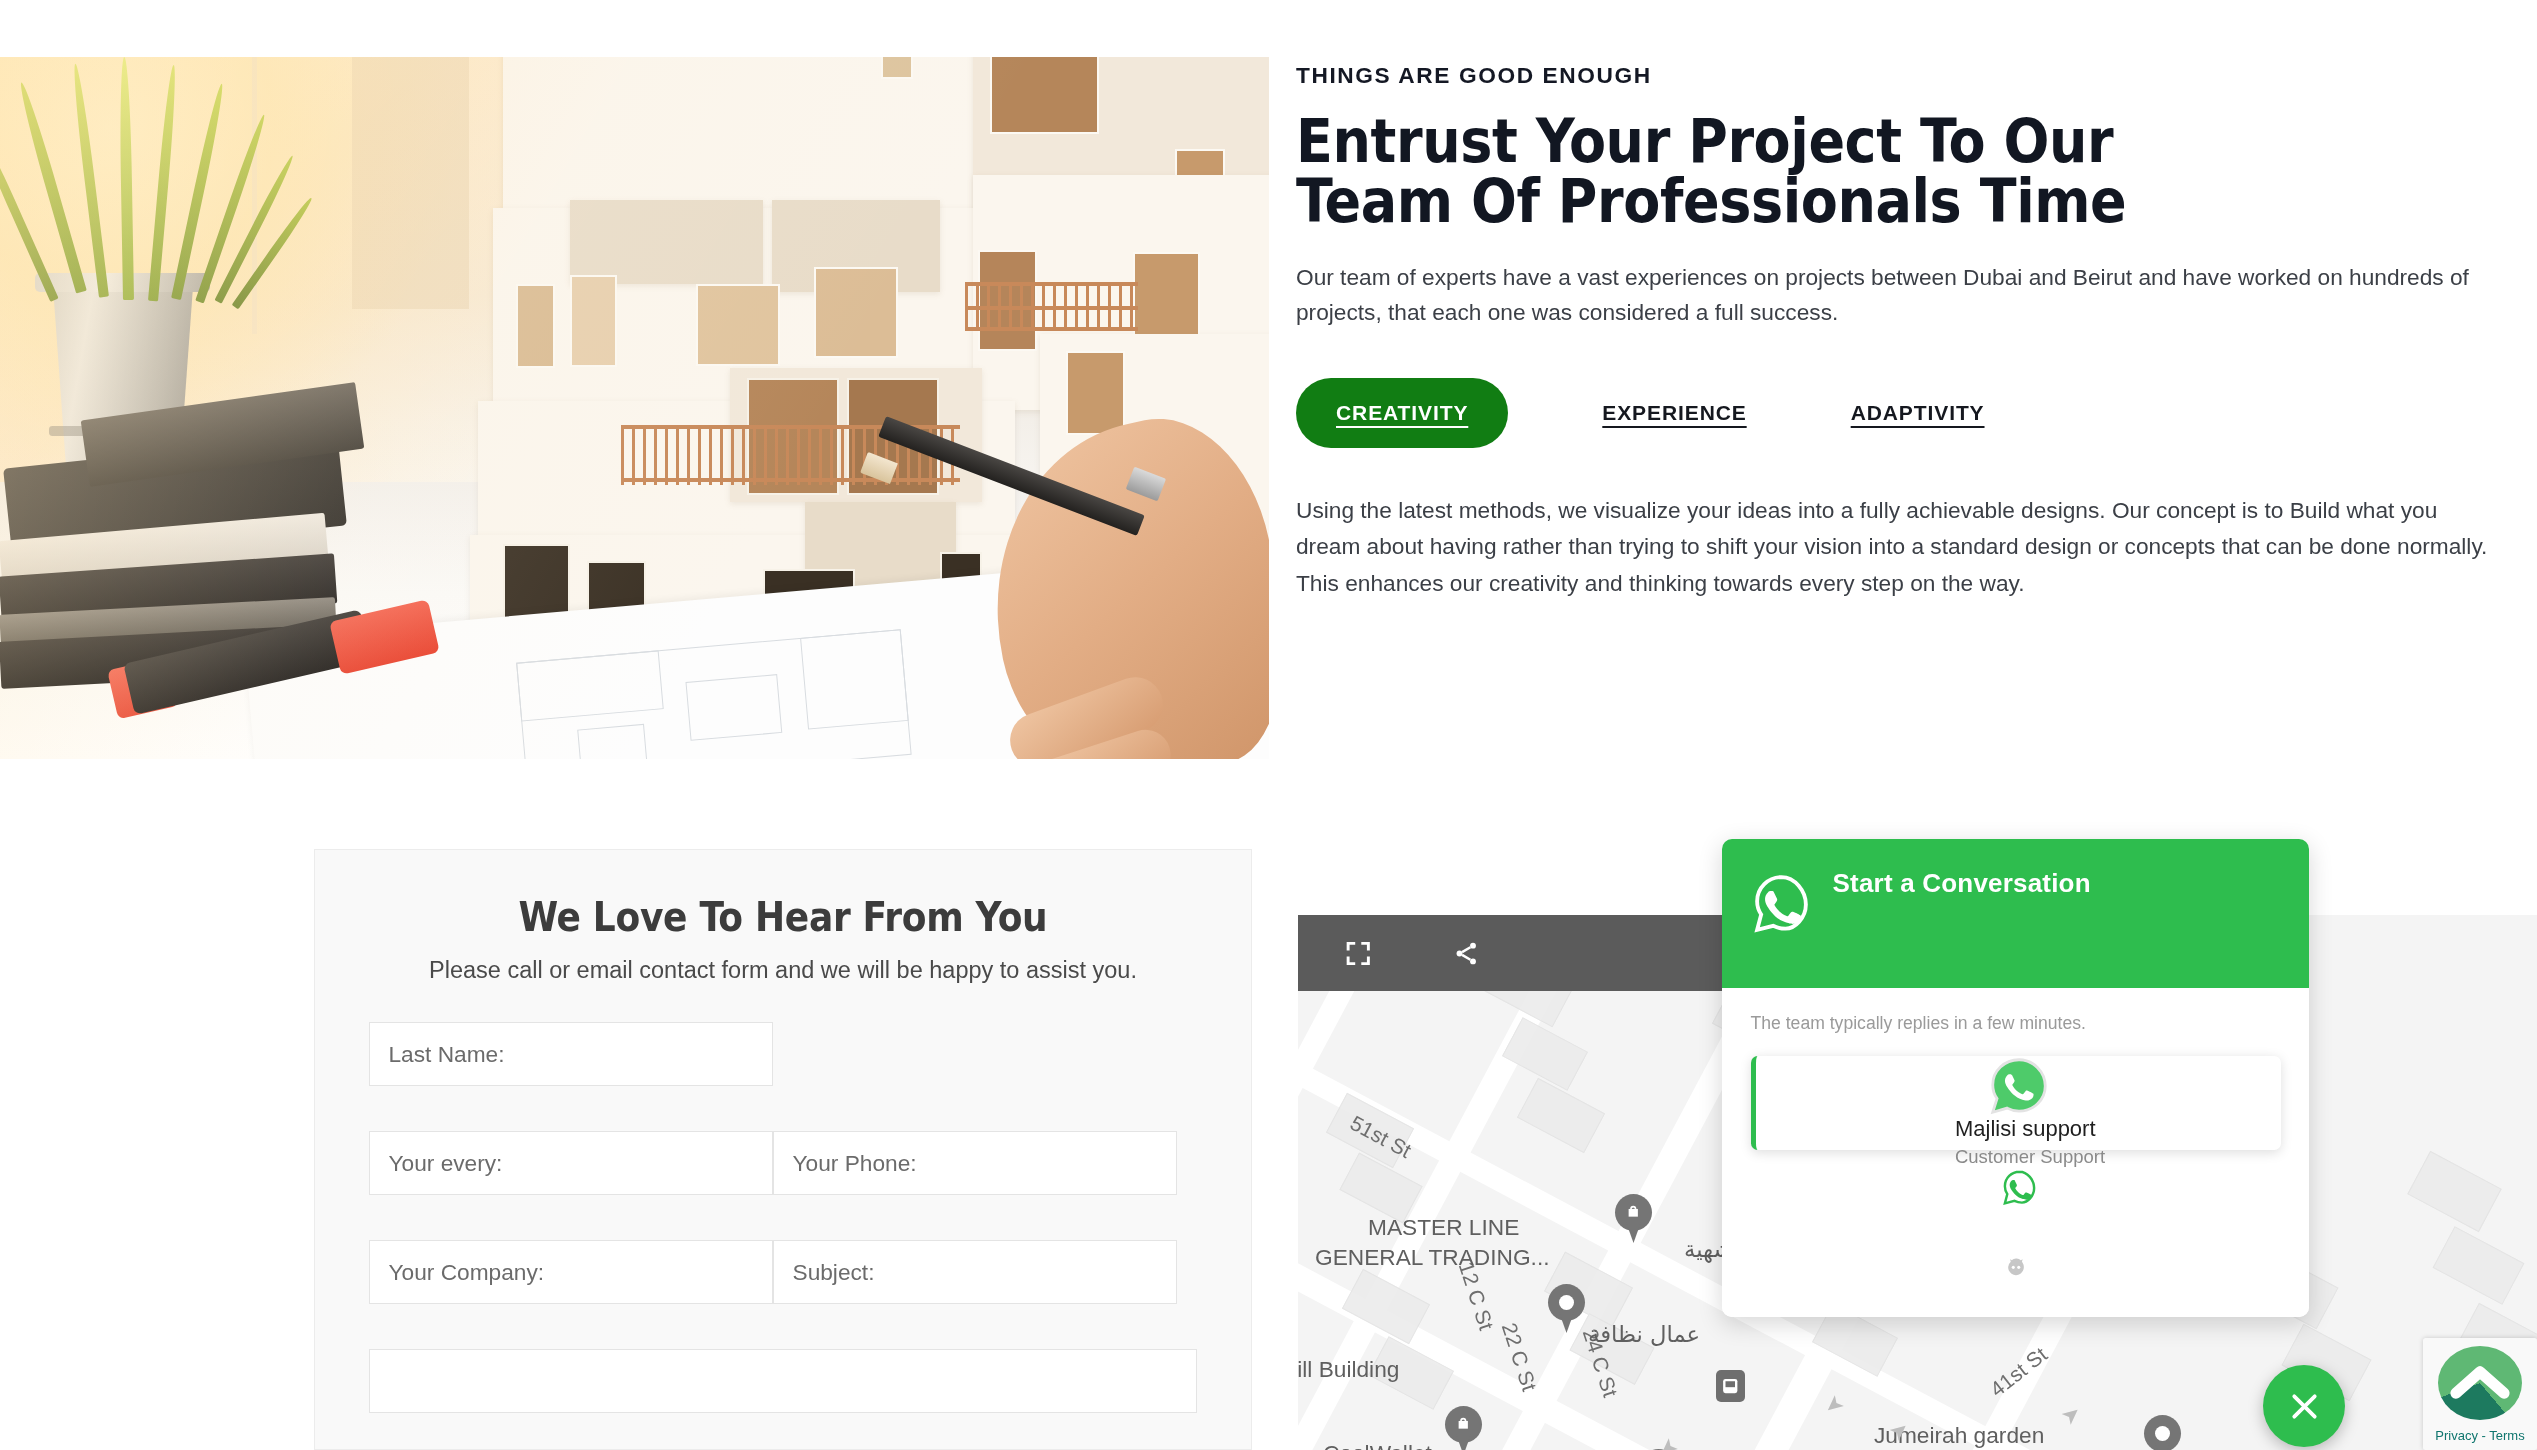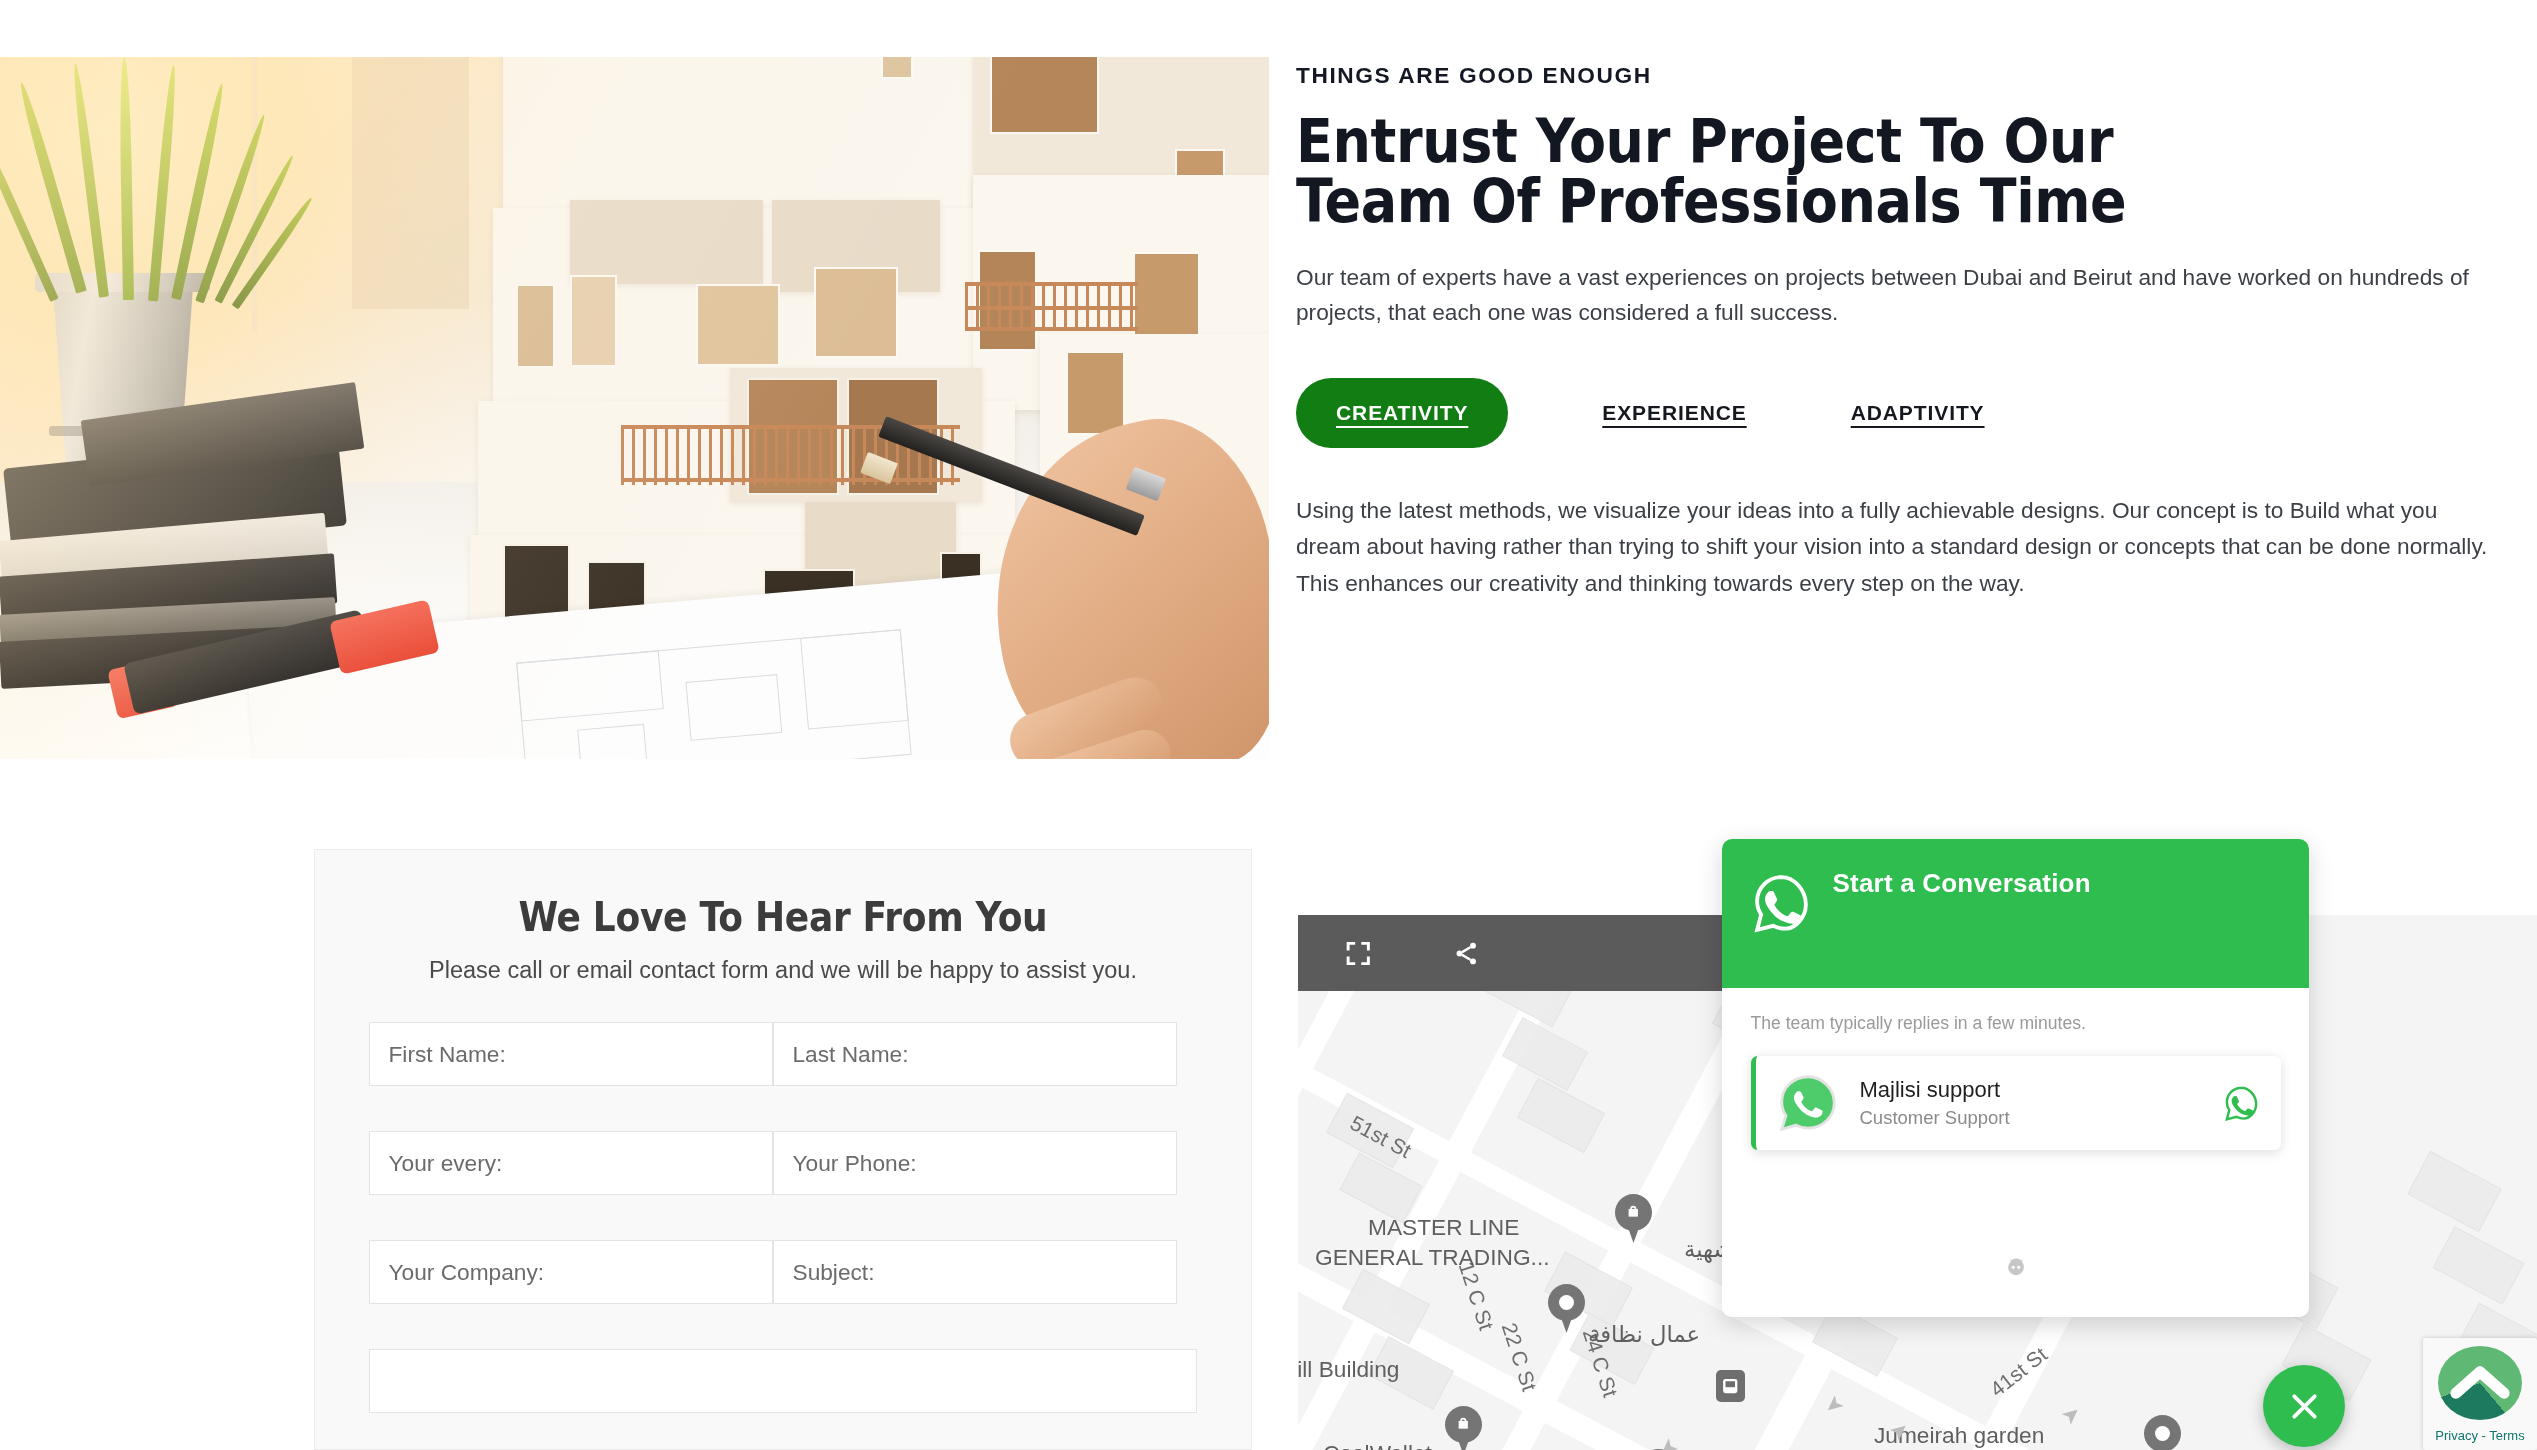--- a/index.html
+++ b/index.html
@@ -154,21 +154,21 @@
   .wa-logo { flex:0 0 auto; width:65px; height:65px; margin-top:3.4px; }
   .wa-head-txt { margin-left:18.5px; }
   .wa-title { color:#fff; font-size:26px; font-weight:700; letter-spacing:0.2px; }
   .wa-sub { color:#e4f6e8; font-size:18.5px; line-height:1.55; margin-top:7.6px; max-width:394px; }
   .wa-sub b { font-weight:700; color:#ffffff; }
   .wa-body { padding:25px 28.5px 0 28.5px; background:#fff; height:329px; position:relative; }
   .wa-replies { color:#9a9a9a; font-size:17.6px; }
   .wa-agent {
     margin-top:22px; height:94px; background:#fff; border-radius:6.7px;
     border-left:5px solid #2ebd4e; box-shadow:0 2.5px 11.7px rgba(0,0,0,.13);
-    display:flex; align-items:center; padding:0 20px 0 22px;
+    display:flex; align-items:center; padding:0 20px 0 22px;flex-direction:column;
   }
   .wa-av { width:60px; height:60px; flex:0 0 auto; }
   .wa-agent-txt { margin-left:22px; flex:1; }
   .wa-agent-name { font-size:22px; color:#1f1f1f; font-weight:400; }
   .wa-agent-role { font-size:18.5px; color:#8a8a8a; margin-top:4.2px; }
   .wa-agent-action { width:39px; height:39px; flex:0 0 auto; }
   .wa-ninja { position:absolute; left:50%; transform:translateX(-50%); bottom:34px; width:28.5px; height:28.5px; opacity:.55; }
 
   .wa-fab {
     position:absolute; left:2263px; top:1365px; width:82px; height:82px; border-radius:50%;
@@ -309,21 +309,20 @@
 
     <p class="body-copy">Using the latest methods, we visualize your ideas into a fully achievable designs. Our concept is to Build what you dream about having rather than trying to shift your vision into a standard design or concepts that can be done normally. This enhances our creativity and thinking towards every step on the way.</p>
   </div>
 
   <div class="form-card">
     <div class="form-title">We Love To Hear From You</div>
     <div class="form-sub">Please call or email contact form and we will be happy to assist you.</div>
 
     <div class="field-grid">
       <div class="field-row">
-        <div class="field">First Name:</div>
         <div class="field r">Last Name:</div>
       </div>
       <div class="field-row">
         <div class="field">Your every:</div>
         <div class="field r">Your Phone:</div>
       </div>
       <div class="field-row">
         <div class="field">Your Company:</div>
         <div class="field r">Subject:</div>
       </div>

